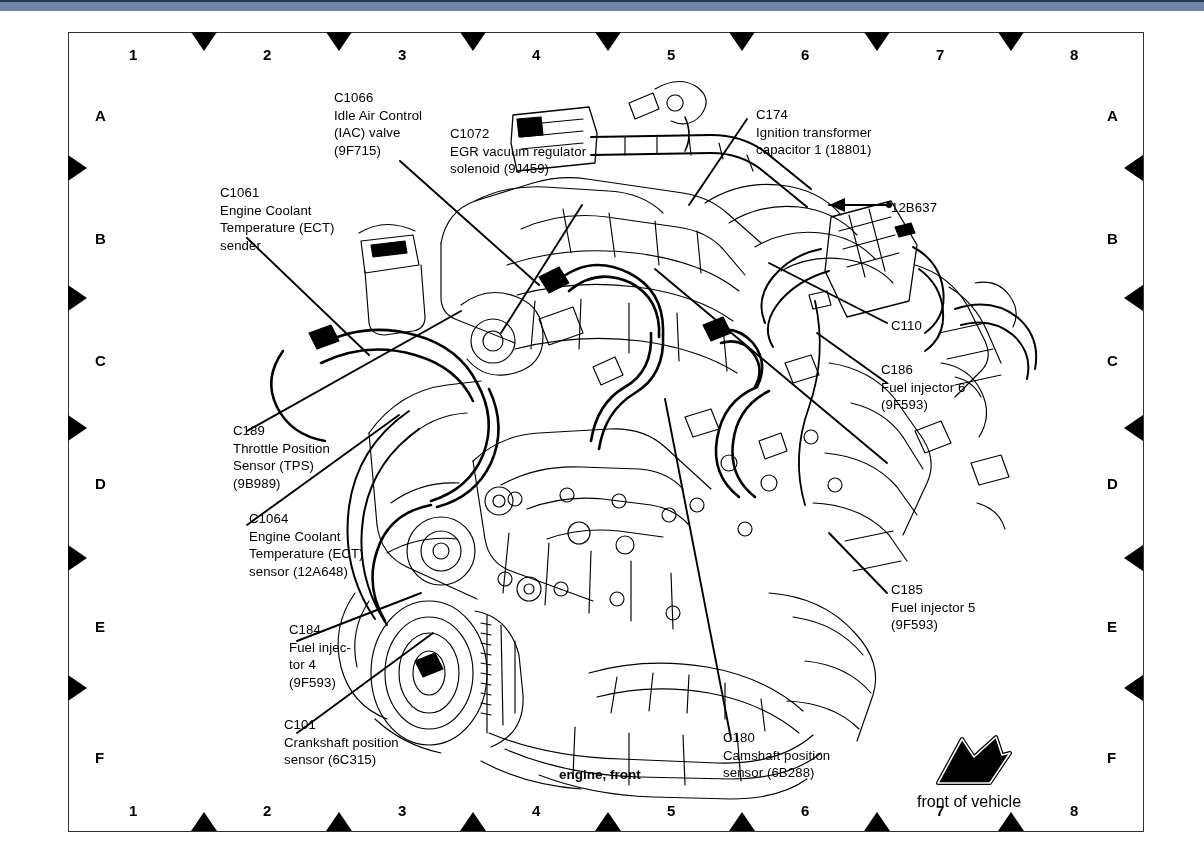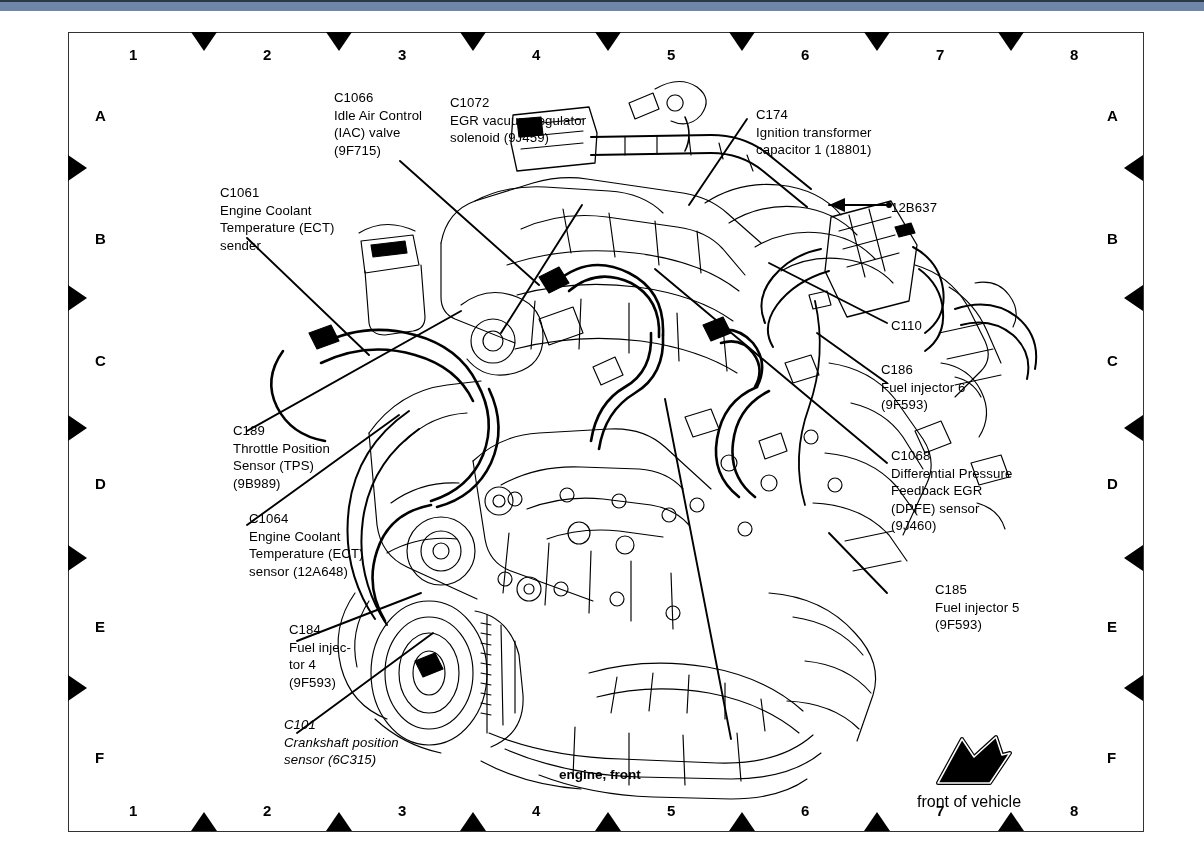--- a/index.html
+++ b/index.html
@@ -383,58 +383,56 @@
   <div class="tri tri-left" style="left:1055px; top:122px;"></div>
   <div class="tri tri-left" style="left:1055px; top:252px;"></div>
   <div class="tri tri-left" style="left:1055px; top:382px;"></div>
   <div class="tri tri-left" style="left:1055px; top:512px;"></div>
   <div class="tri tri-left" style="left:1055px; top:642px;"></div>
 
   <div class="callout" style="left:265px; top:56px;">C1066
 Idle Air Control
 (IAC) valve
 (9F715)</div>
-  <div class="callout" style="left:381px; top:61px;">C1072
+  <div class="callout" style="left:381px; top:92px;">C1072
 EGR vacuum regulator
 solenoid (9J459)</div>
   <div class="callout" style="left:687px; top:73px;">C174
 Ignition transformer
 capacitor 1 (18801)</div>
   <div class="callout" style="left:151px; top:151px;">C1061
 Engine Coolant
 Temperature (ECT)
 sender</div>
   <div class="callout" style="left:822px; top:166px;">12B637</div>
   <div class="callout" style="left:822px; top:284px;">C110</div>
   <div class="callout" style="left:812px; top:328px;">C186
 Fuel injector 6
 (9F593)</div>
   <div class="callout" style="left:164px; top:389px;">C189
 Throttle Position
 Sensor (TPS)
 (9B989)</div>
-  <div class="callout" style="left:822px; top:414px;">C1068
-Differential Pressure
-Feedback EGR
-(DPFE) sensor
-(9J460)</div>
   <div class="callout" style="left:164px; top:477px;margin-left:16px;">C1064
 Engine Coolant
 Temperature (ECT)
 sensor (12A648)</div>
-  <div class="callout" style="left:822px; top:548px;margin-left:44px;">C185
+  <div class="callout" style="left:822px; top:548px;">C185
 Fuel injector 5
 (9F593)</div>
   <div class="callout" style="left:220px; top:588px;">C184
 Fuel injec-
 tor 4
 (9F593)</div>
-  <div class="callout" style="left:215px; top:683px;font-style:italic;">C101
+  <div class="callout" style="left:215px; top:683px;">C101
 Crankshaft position
 sensor (6C315)</div>
+  <div class="callout" style="left:654px; top:696px;">C180
+Camshaft position
+sensor (6B288)</div>
 
   <div class="caption-bold" style="left:490px; top:734px;">engine, front</div>
 
   <svg style="position:absolute; left:863px; top:698px; width:84px; height:60px;" viewBox="0 0 84 60" xmlns="http://www.w3.org/2000/svg">
     <path d="M6 52 L30 8 L42 26 L64 6 L70 24 L78 22 L58 52 Z" fill="#000" stroke="#000" stroke-width="4" stroke-linejoin="round"></path>
     <path d="M6 52 L30 8 L42 26 L64 6 L70 24 L78 22 L58 52 Z" fill="#000" stroke="#fff" stroke-width="1.6" stroke-linejoin="round"></path>
   </svg>
   <div class="caption-plain" style="left:848px; top:760px;">front of vehicle</div>
 
 </div>

